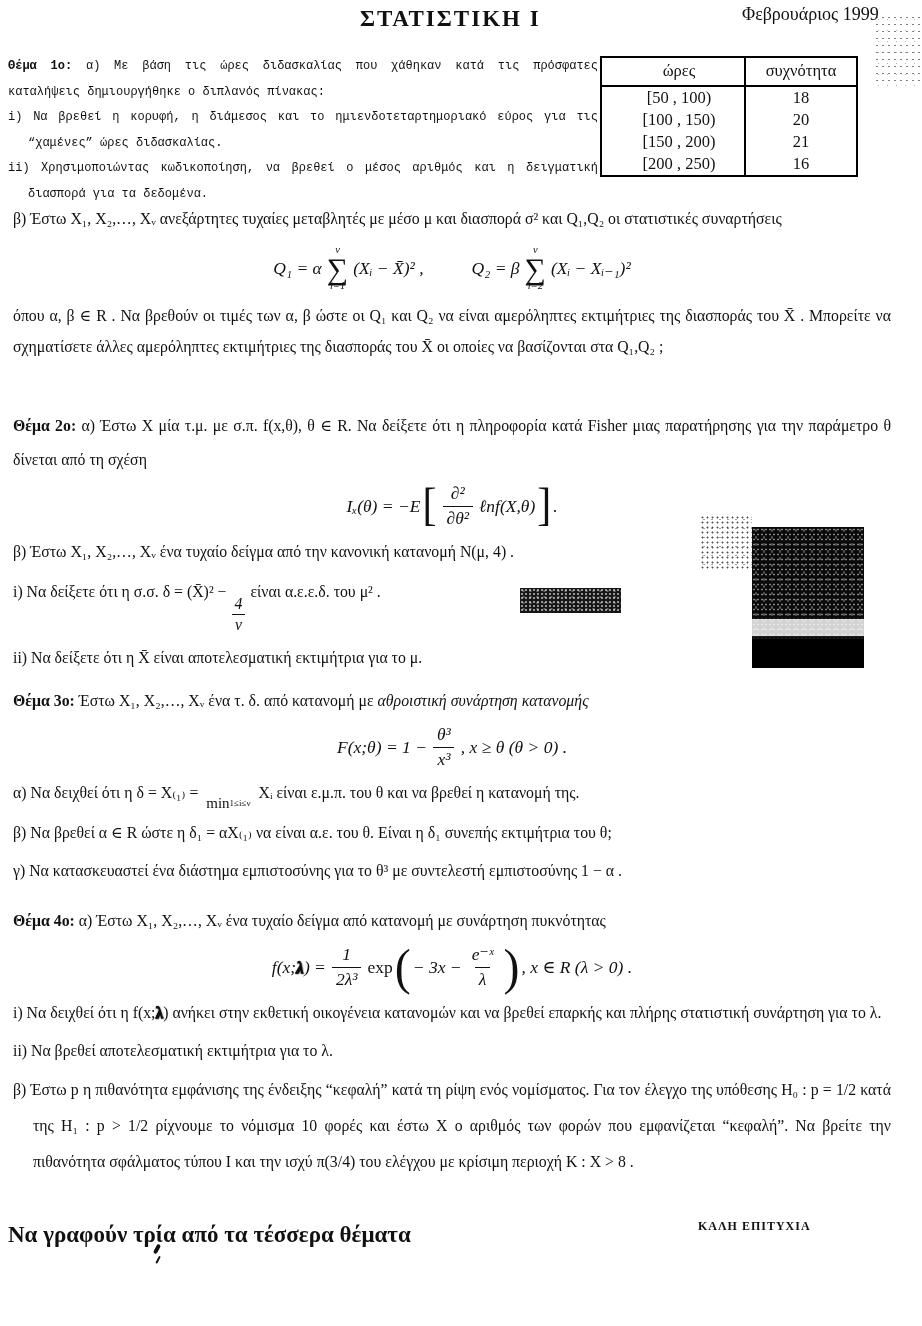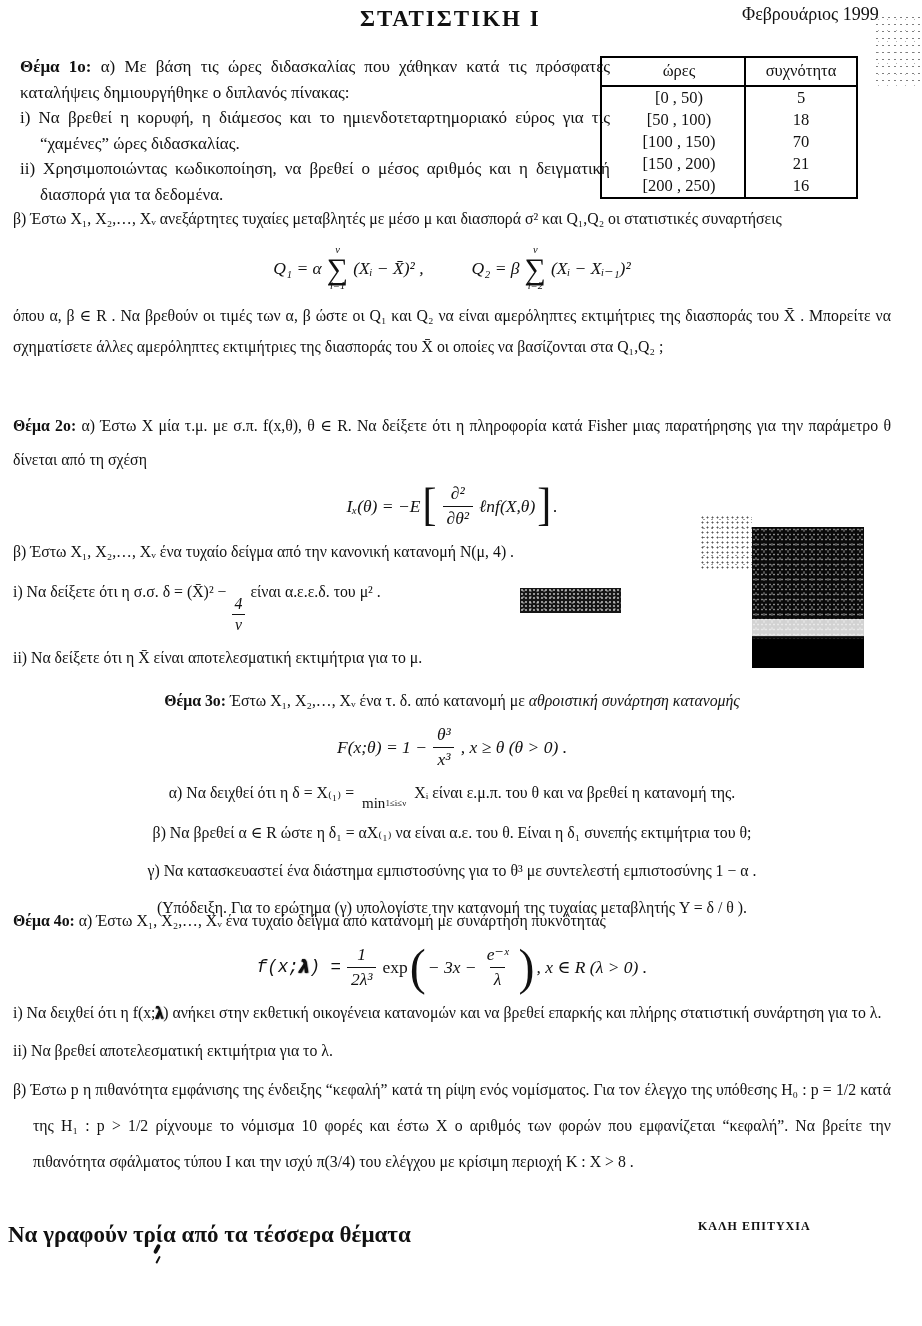--- a/index.html
+++ b/index.html
@@ -13,36 +13,36 @@
   }
   .abs{position:absolute;}
   .bold{font-weight:bold;}
   .italic{font-style:italic;}
 
   
   .exam-title{left:360px;top:6px;font-size:23px;font-weight:bold;letter-spacing:2px;}
   .exam-date{left:742px;top:4px;font-size:18px;}
 
   
-  .t1-text{left:20px;top:54px;width:590px;font-size:17px;line-height:25.5px;text-align:justify;}
+  .t1-text{left:8px;top:54px;width:590px;font-size:12px;line-height:25.5px;text-align:justify;font-family:Liberation Mono, monospace;}
   .t1-text p{margin:0;}
   .hang{padding-left:20px;text-indent:-20px;}
 
   
   .freq-table{left:600px;top:56px;width:258px;border-collapse:collapse;border:2px solid #000;font-size:16.5px;}
   .freq-table th{border-bottom:2px solid #000;font-weight:normal;padding:3px 4px 4px;}
   .freq-table td{padding:0px 4px;line-height:22px;}
   .freq-table th:first-child,.freq-table td:first-child{border-right:2px solid #000;width:122px;padding-left:16px;}
   .freq-table th,.freq-table td{text-align:center;}
 
   
   .block{left:8px;width:888px;font-size:15.8px;}
   .blk-t1b{top:196px;}
   .blk-t2{top:404px;}
-  .blk-t3{top:679px;text-align:center;}
+  .blk-t3{top:679px;}
   .blk-t4{top:899px;}
   .block p{margin:5px;}
   .lh36{line-height:36px;}
   .lh34{line-height:34px;}
   .lh31{line-height:31px;}
   .lh33{line-height:33px;}
 
   
   .math{display:flex;justify-content:center;align-items:center;font-style:italic;font-size:17.5px;gap:2px;margin:8px 0;}
   .sum{display:inline-flex;flex-direction:column;align-items:center;line-height:1;margin:0 3px;}
@@ -53,21 +53,21 @@
   .frac .den{border-top:1.5px solid #111;padding:3px 4px 0;}
   .frac-inline{display:inline-flex;flex-direction:column;align-items:center;line-height:1;margin:0 5px;vertical-align:-12px;font-style:italic;}
   .frac-inline .num{padding:0 3px 2px;}
   .frac-inline .den{border-top:1.5px solid #111;padding:2px 3px 0;}
   .bigbr{font-size:42px;font-style:normal;font-weight:300;line-height:.8;transform:scaleY(1.1);}
   .bigp{font-size:48px;font-style:normal;font-weight:300;line-height:.75;transform:scaleY(1.05);}
   .gap40{margin-left:46px;}
   .minstack{display:inline-flex;flex-direction:row;align-items:center;line-height:1;margin:0 4px;vertical-align:-10px;}
   .min-word{font-style:normal;font-size:15px;}
   .min-sub{font-size:9px;letter-spacing:0;}
-  .mrow{display:inline-flex;align-items:flex-end;font-family:Liberation Mono, monospace;}
+  .mrow{display:inline-flex;align-items:flex-end;}
 
   
   .blot{text-shadow:0 0 1px #000,.7px .7px 1.4px #000,-.5px .6px 1px #000;font-weight:bold;}
 
   
   .foot-left{left:8px;top:1222px;font-size:23px;font-weight:bold;}
   .foot-right{left:698px;top:1219px;font-size:12px;font-weight:bold;letter-spacing:1px;}
 
   
   .speckle-tr{
@@ -130,30 +130,26 @@
 
   <table class="abs freq-table">
     <thead>
       <tr>
         <th>ώρες</th>
         <th>συχνότητα</th>
       </tr>
     </thead>
     <tbody>
       <tr>
-        <td>[0 , 50)</td>
-        <td>5</td>
-      </tr>
-      <tr>
         <td>[50 , 100)</td>
         <td>18</td>
       </tr>
       <tr>
         <td>[100 , 150)</td>
-        <td>70</td>
+        <td>20</td>
       </tr>
       <tr>
         <td>[150 , 200)</td>
         <td>21</td>
       </tr>
       <tr>
         <td>[200 , 250)</td>
         <td>16</td>
       </tr>
     </tbody>
@@ -216,21 +212,20 @@
     <p class="lh33">
       <span>α) Να δειχθεί ότι η  δ = X₍₁₎ =</span>
       <span class="minstack">
           <span class="min-word">min</span>
           <span class="min-sub">1≤i≤ν</span>
         </span>
       <span>Xᵢ  είναι ε.μ.π. του θ και να βρεθεί η κατανομή της.</span>
     </p>
     <p class="lh33" style="margin-top:4px;">β) Να βρεθεί  α ∈ R  ώστε η  δ₁ = αX₍₁₎  να είναι α.ε. του θ. Είναι η  δ₁  συνεπής εκτιμήτρια του θ;</p>
     <p class="lh33">γ) Να κατασκευαστεί ένα διάστημα εμπιστοσύνης για το  θ³  με συντελεστή εμπιστοσύνης  1 − α .</p>
-    <p class="lh31">(Υπόδειξη. Για το ερώτημα (γ) υπολογίστε την κατανομή της τυχαίας μεταβλητής  Y = δ / θ ).</p>
   </div>
 
   <div class="abs block blk-t4">
     <p class="lh34"><span class="bold">Θέμα 4ο:</span> <span>α) Έστω  X₁, X₂,…, Xᵥ  ένα τυχαίο δείγμα από κατανομή με συνάρτηση πυκνότητας</span></p>
     <div class="math">
       <span class="mrow">
           <span>f(x;</span>
           <span class="blot">λ</span>
           <span>) =</span>
         </span>

